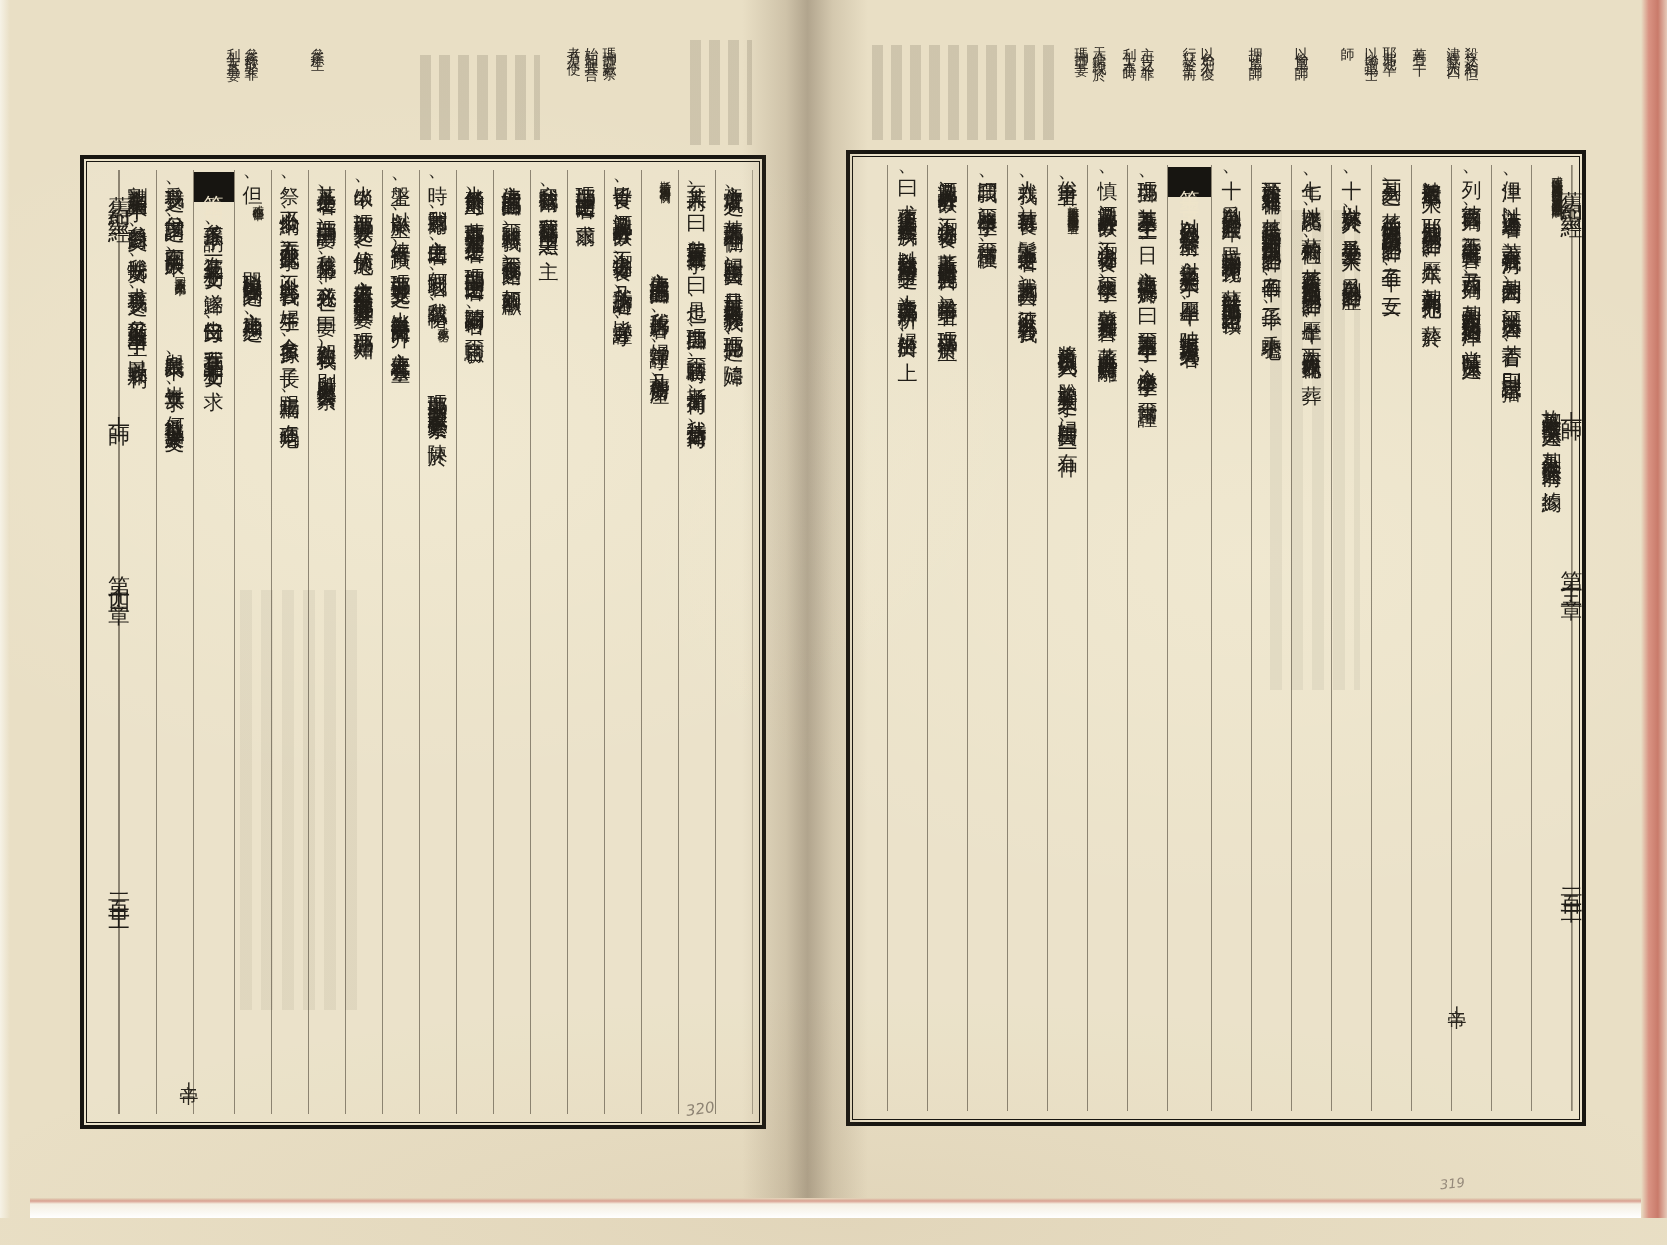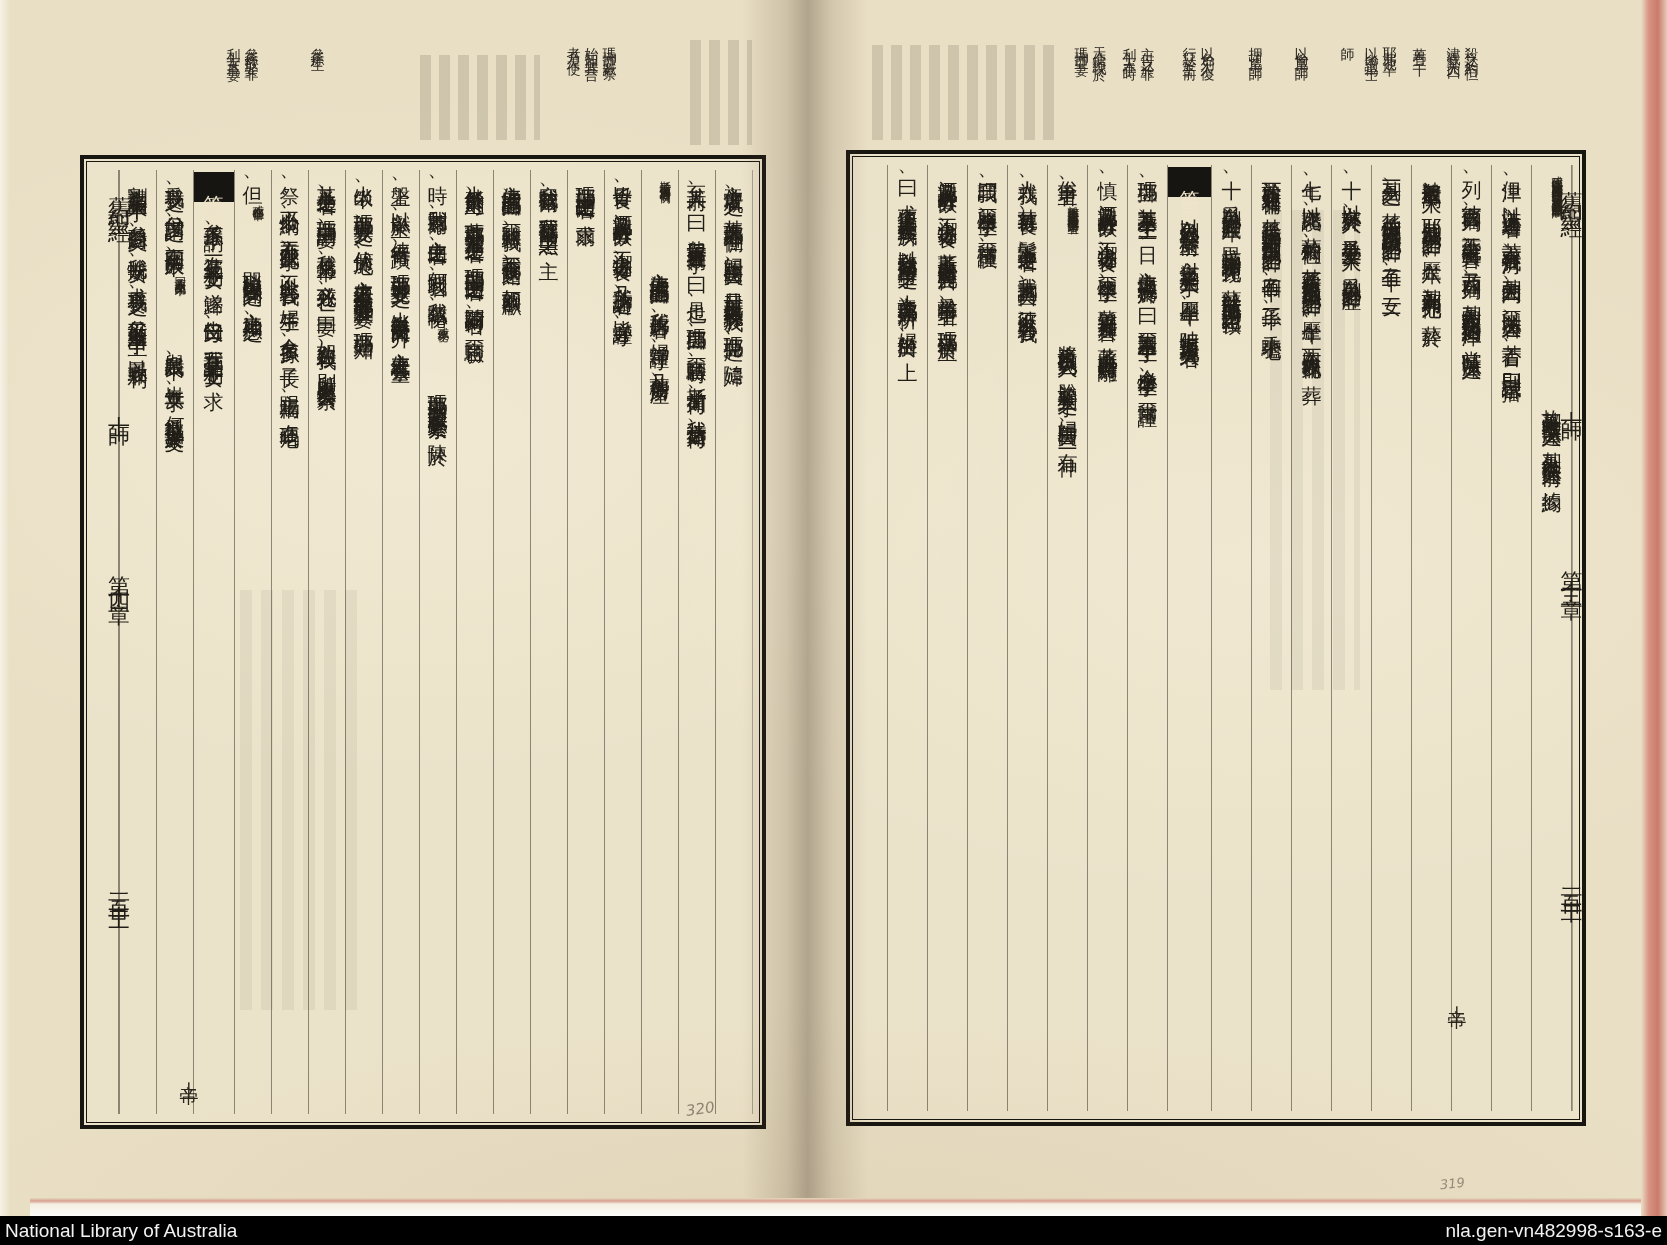--- a/index.html
+++ b/index.html
@@ -169,17 +169,13 @@
   <div class="edition" style="left:1444px;top:990px;">上帝</div>
 
   <div class="pencil p320">320</div>
   <div class="pencil p319">319</div>
 
   <div class="gutter"></div>
   <div class="bottom-edge"></div>
   <div class="right-edge"></div>
   <div class="left-edge"></div>
 
-  <div class="footer-bar">
-    <span>National Library of Australia</span>
-    <span>nla.gen-vn482998-s163-e</span>
-  </div>
 </div>
 
 </body></html>

